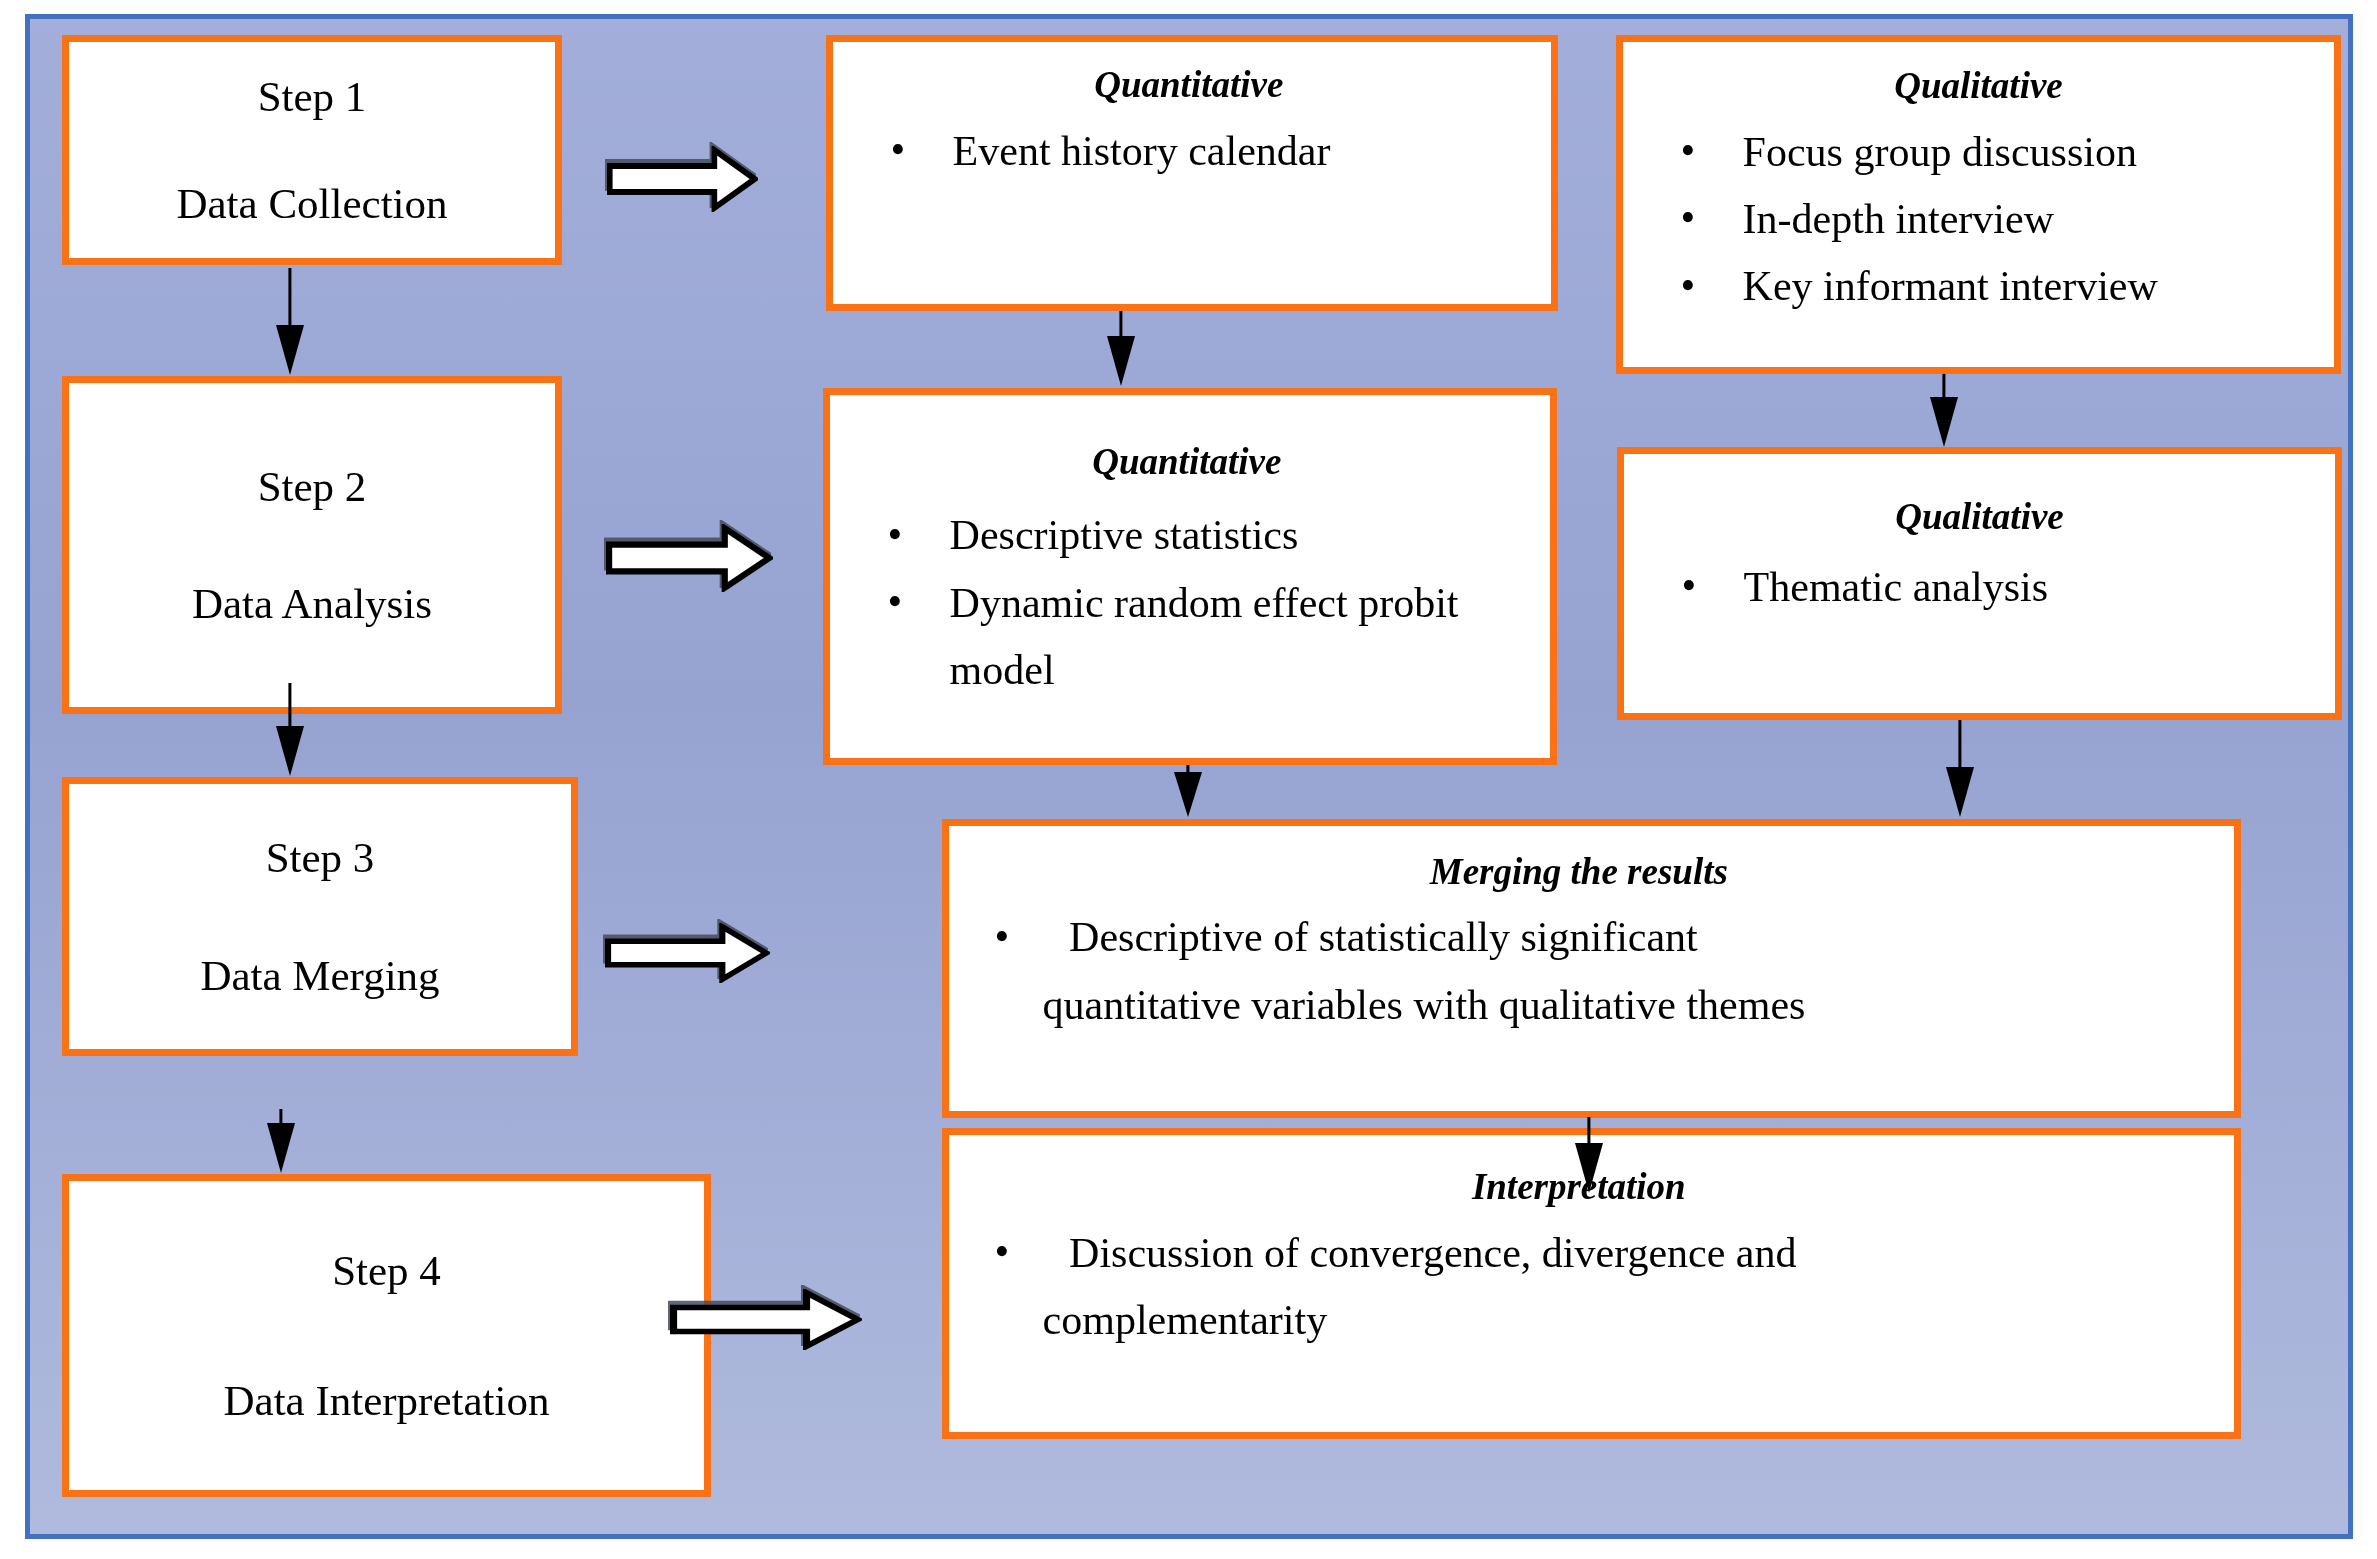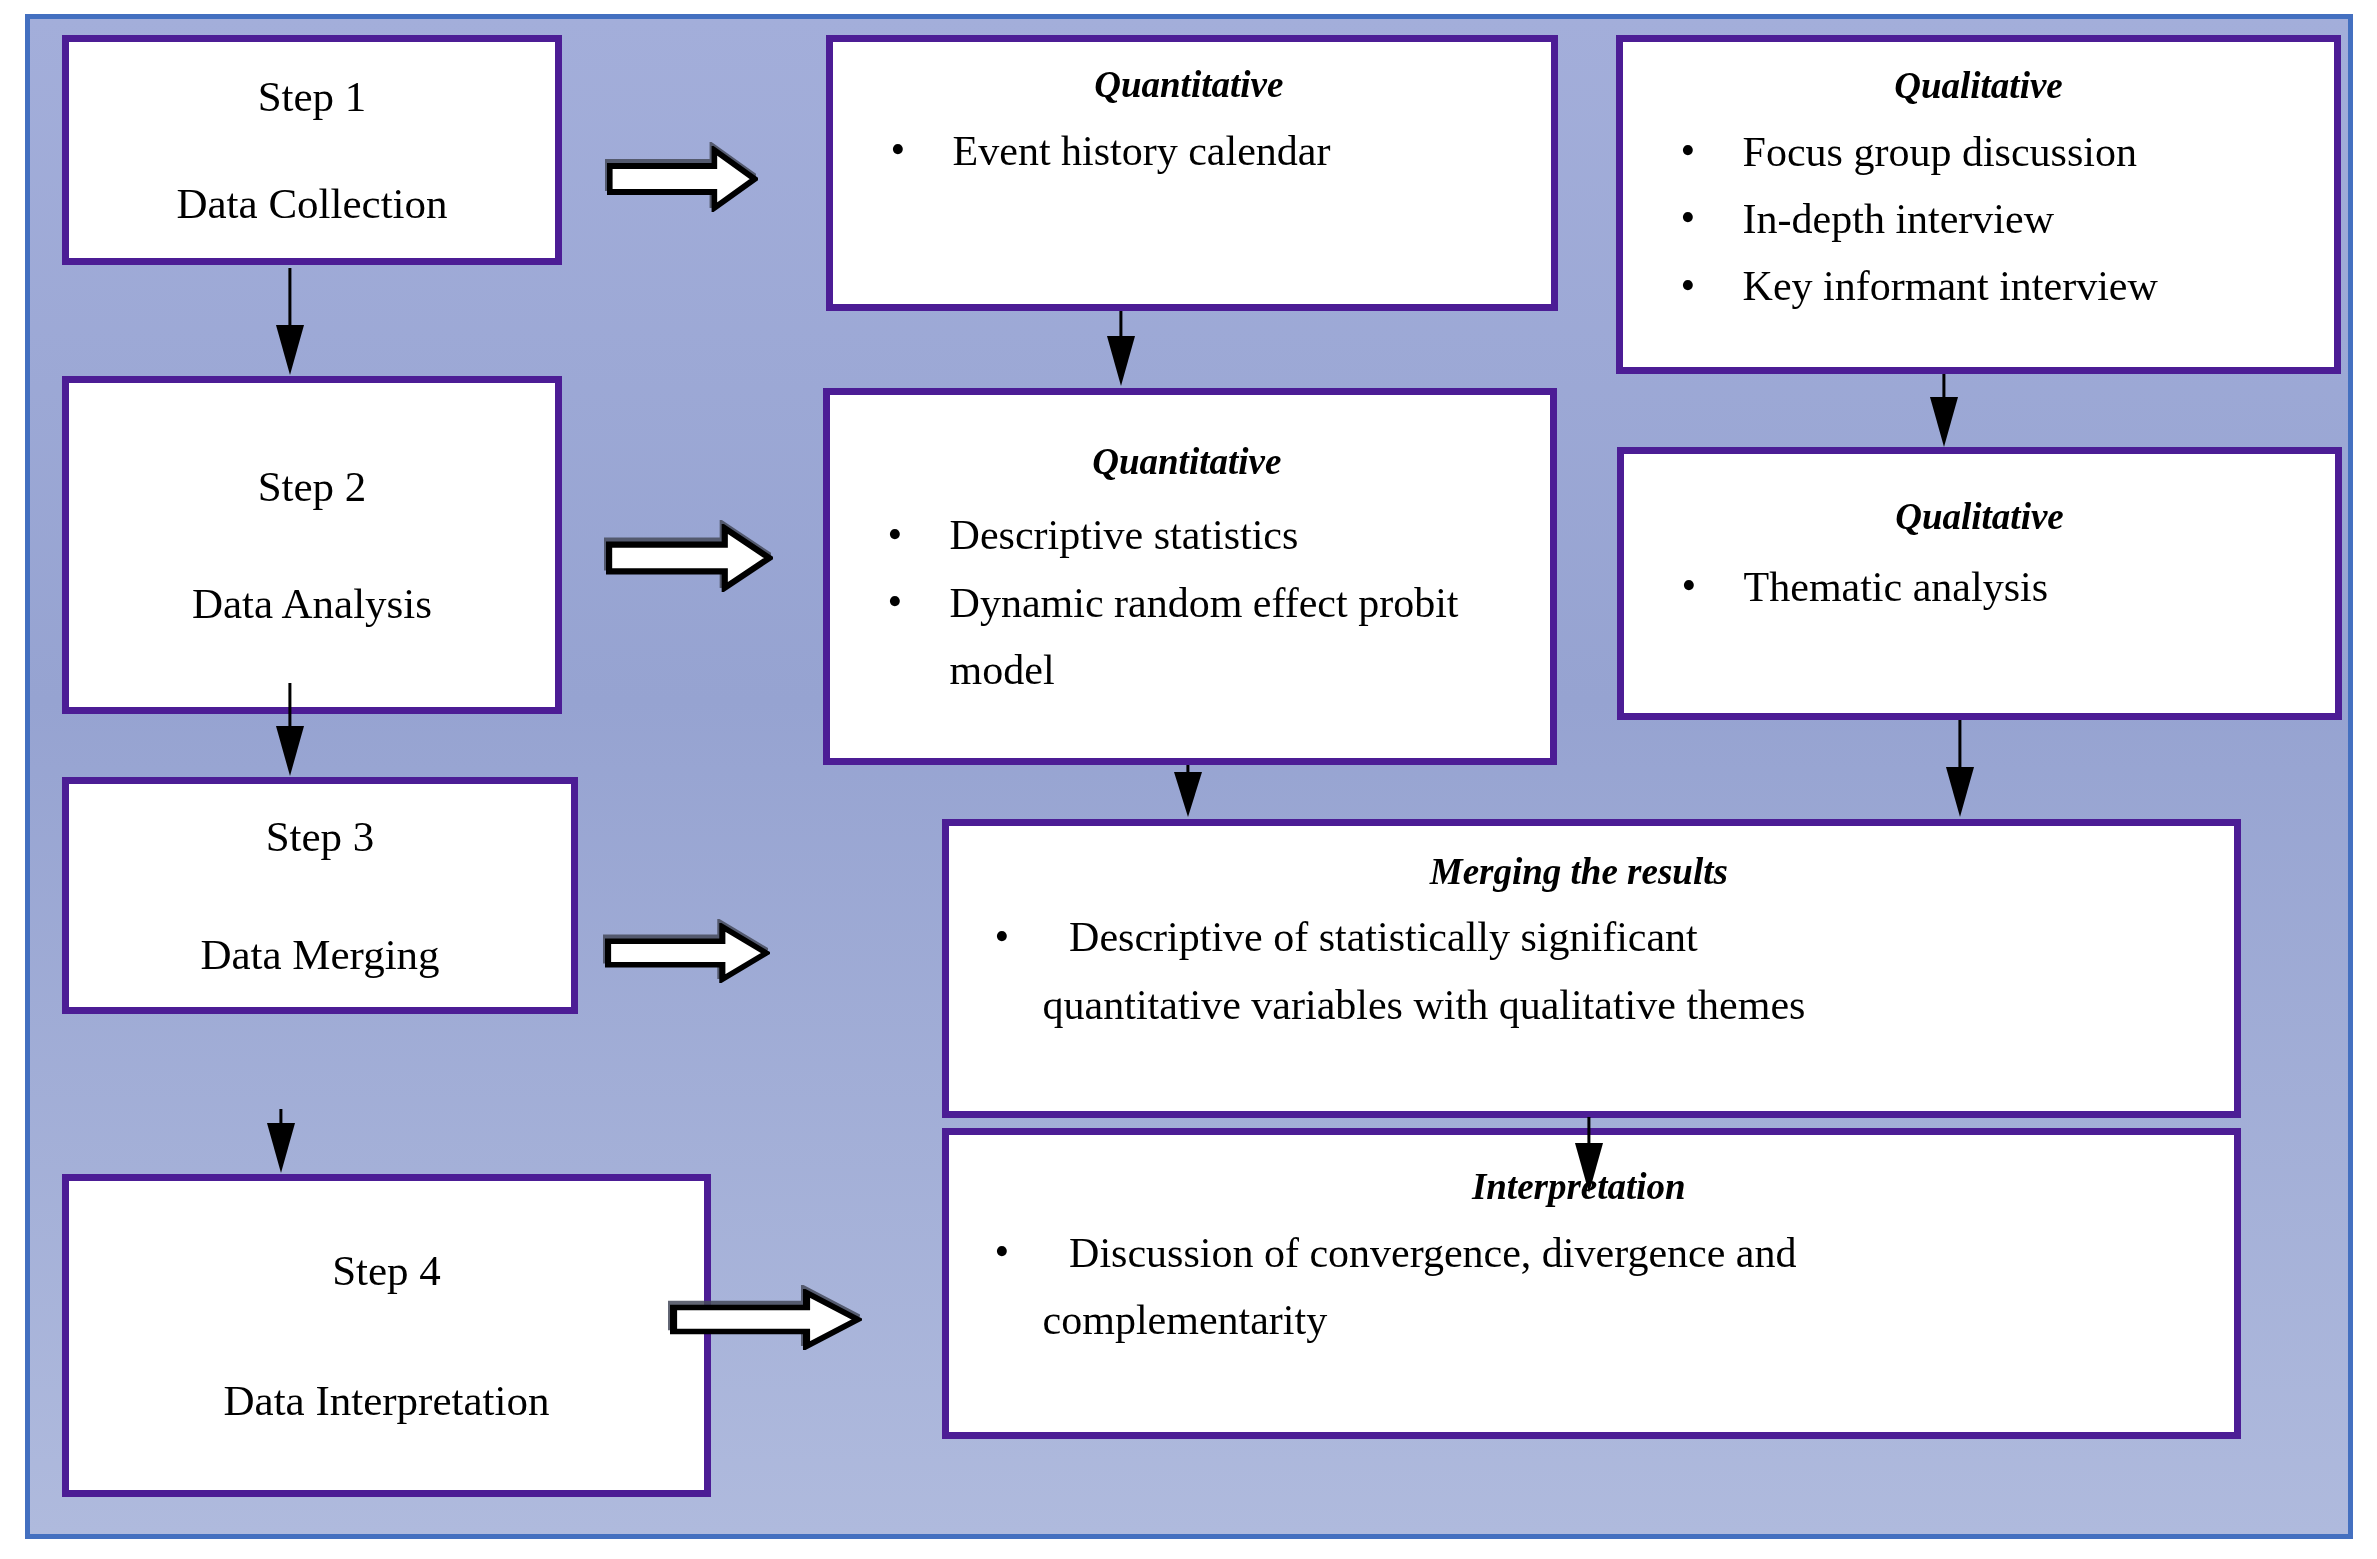--- a/index.html
+++ b/index.html
@@ -16,21 +16,21 @@
     position: absolute;
     left: 24.6px; top: 14px;
     width: 2328px; height: 1525px;
     border: 5.7px solid #4470C0;
     box-sizing: border-box;
     background: linear-gradient(180deg, #A3AEDA 0%, #96A3D1 45%, #AFBADD 100%);
   }
   .box {
     position: absolute;
     background: #ffffff;
-    border: 7px solid #4c1d95;
+    border: 7px solid #f97316;
     box-sizing: border-box;
   }
   .step-box {
     display: flex;
     flex-direction: column;
     align-items: center;
     justify-content: center;
     text-align: center;
     font-size: 43px;
     line-height: 1.15;
@@ -93,21 +93,21 @@
   <div class="box step-box" style="left:62px; top:35px; width:500px; height:230px; gap:58px;">
     <div>Step 1</div>
     <div>Data Collection</div>
   </div>
 
   <div class="box step-box" style="left:62px; top:376px; width:500px; height:338px; gap:68px;text-align:center;">
     <div>Step 2</div>
     <div>Data Analysis</div>
   </div>
 
-  <div class="box step-box" style="left:62px; top:777px; width:516px; height:237px; gap:69px;">
+  <div class="box step-box" style="left:62px; top:777px; width:516px; height:279px; gap:69px;">
     <div>Step 3</div>
     <div>Data Merging</div>
   </div>
 
   <div class="box step-box" style="left:62px; top:1174px; width:649px; height:323px; gap:80px;">
     <div>Step 4</div>
     <div>Data Interpretation</div>
   </div>
 
   <div class="box" style="left:826px; top:35px; width:732px; height:276px; padding:19px 19px 0 12.6px;">

